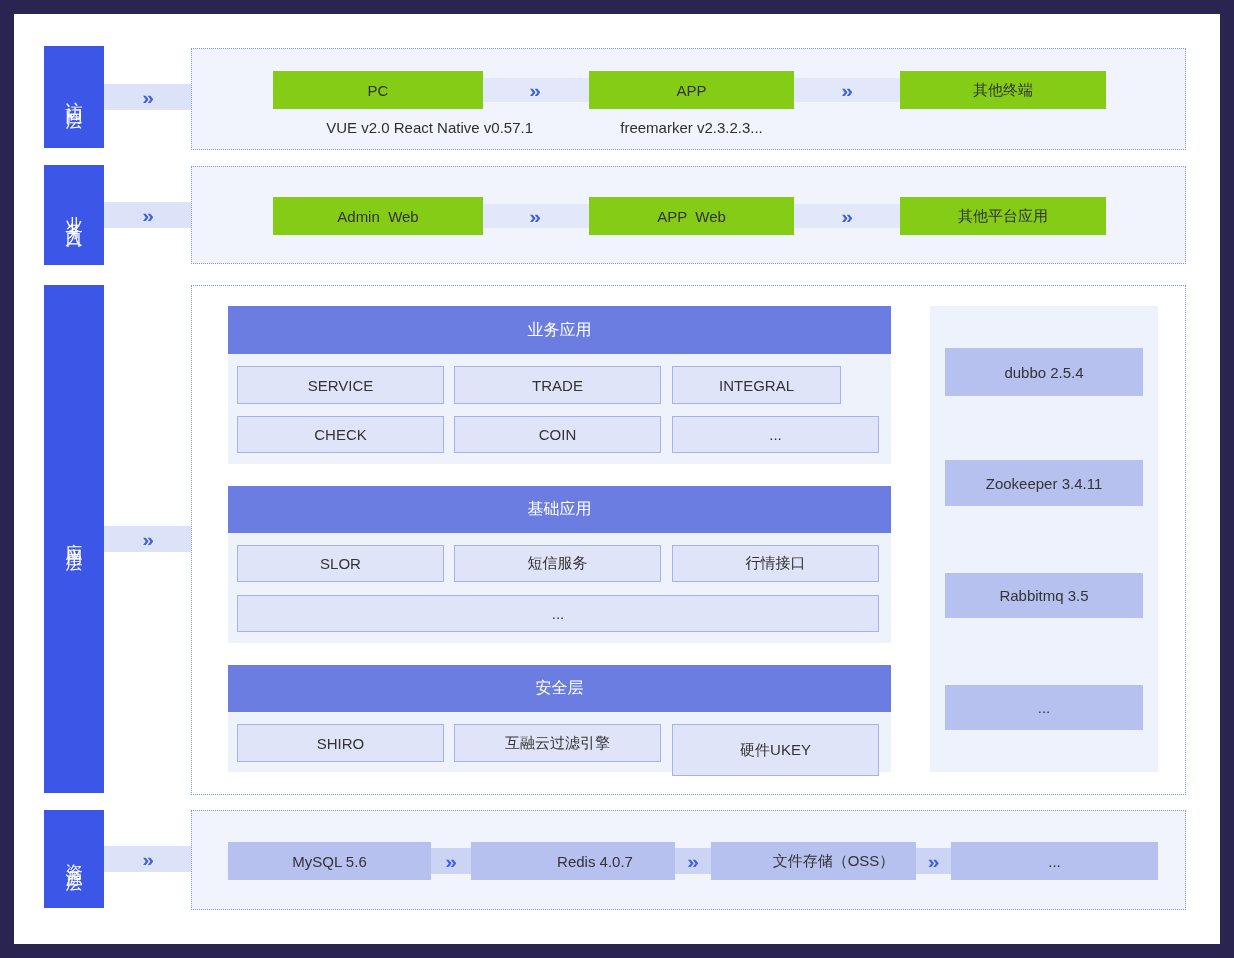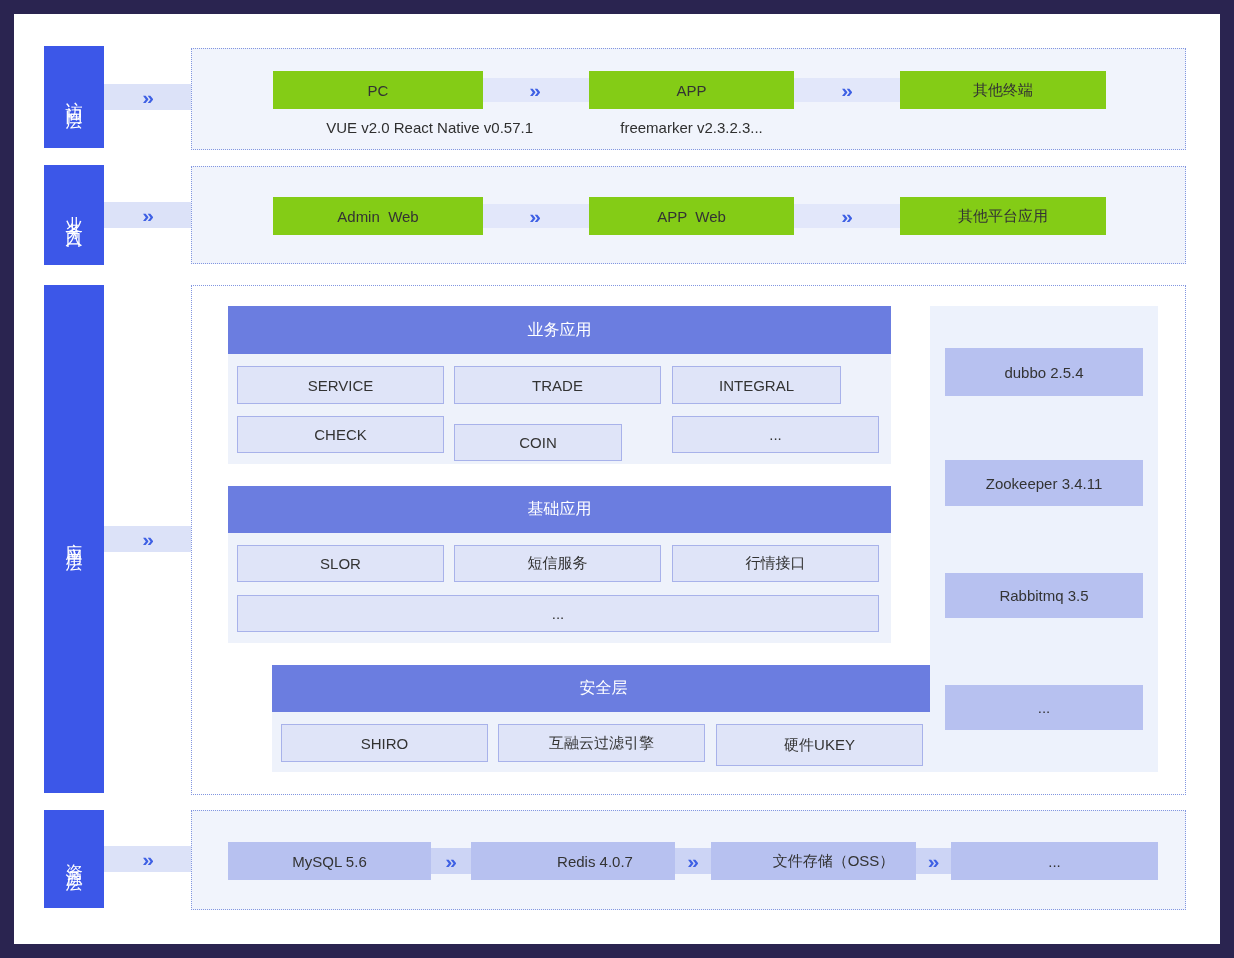--- a/index.html
+++ b/index.html
@@ -136,37 +136,37 @@
   </div>
 
   <div class="abs panel panel--white" style="left:177px; top:271px; width:995px; height:510px;">
 
     <div class="abs section" style="left:36px; top:20px; width:663px; height:158px;">
       <div class="section-header">业务应用</div>
       <div class="cell" style="left:226px; top:60px;  width:207px; height:38px;">TRADE</div>
       <div class="cell" style="left:9px;   top:60px;  width:207px; height:38px;">SERVICE</div>
       <div class="cell" style="left:444px; top:60px;  width:169px; height:38px;">INTEGRAL</div>
       <div class="cell" style="left:9px;   top:110px; width:207px; height:37px;">CHECK</div>
-      <div class="cell" style="left:226px; top:110px; width:168px; height:37px;margin-top:8px;">COIN</div>
+      <div class="cell" style="left:226px; top:110px; width:207px; height:37px;">COIN</div>
       <div class="cell" style="left:444px; top:110px; width:207px; height:37px;">...</div>
     </div>
 
     <div class="abs section" style="left:36px; top:200px; width:663px; height:157px;">
       <div class="section-header" style="height:47px;">基础应用</div>
       <div class="cell" style="left:9px;   top:59px;  width:207px; height:37px;">SLOR</div>
       <div class="cell" style="left:226px; top:59px;  width:207px; height:37px;">短信服务</div>
       <div class="cell" style="left:444px; top:59px;  width:207px; height:37px;">行情接口</div>
       <div class="cell" style="left:9px;   top:109px; width:642px; height:37px;">...</div>
     </div>
 
-    <div class="abs section" style="left:36px; top:379px; width:663px; height:107px;margin-left:44px;">
+    <div class="abs section" style="left:36px; top:379px; width:663px; height:107px;">
       <div class="section-header" style="height:47px;">安全层</div>
       <div class="cell" style="left:9px;   top:59px; width:207px; height:38px;">SHIRO</div>
       <div class="cell" style="left:226px; top:59px; width:207px; height:38px;">互融云过滤引擎</div>
-      <div class="cell" style="left:444px; top:59px; width:207px; height:42px;">硬件UKEY</div>
+      <div class="cell" style="left:444px; top:59px; width:207px; height:52px;">硬件UKEY</div>
     </div>
 
     <div class="abs rightpanel" style="left:738px; top:20px; width:228px; height:466px;">
       <div class="mbox" style="left:15px; top:42px;  width:198px; height:48px;">dubbo 2.5.4</div>
       <div class="mbox" style="left:15px; top:154px; width:198px; height:46px;">Zookeeper 3.4.11</div>
       <div class="mbox" style="left:15px; top:267px; width:198px; height:45px;">Rabbitmq 3.5</div>
       <div class="mbox" style="left:15px; top:379px; width:198px; height:45px;">...</div>
     </div>
   </div>
 

